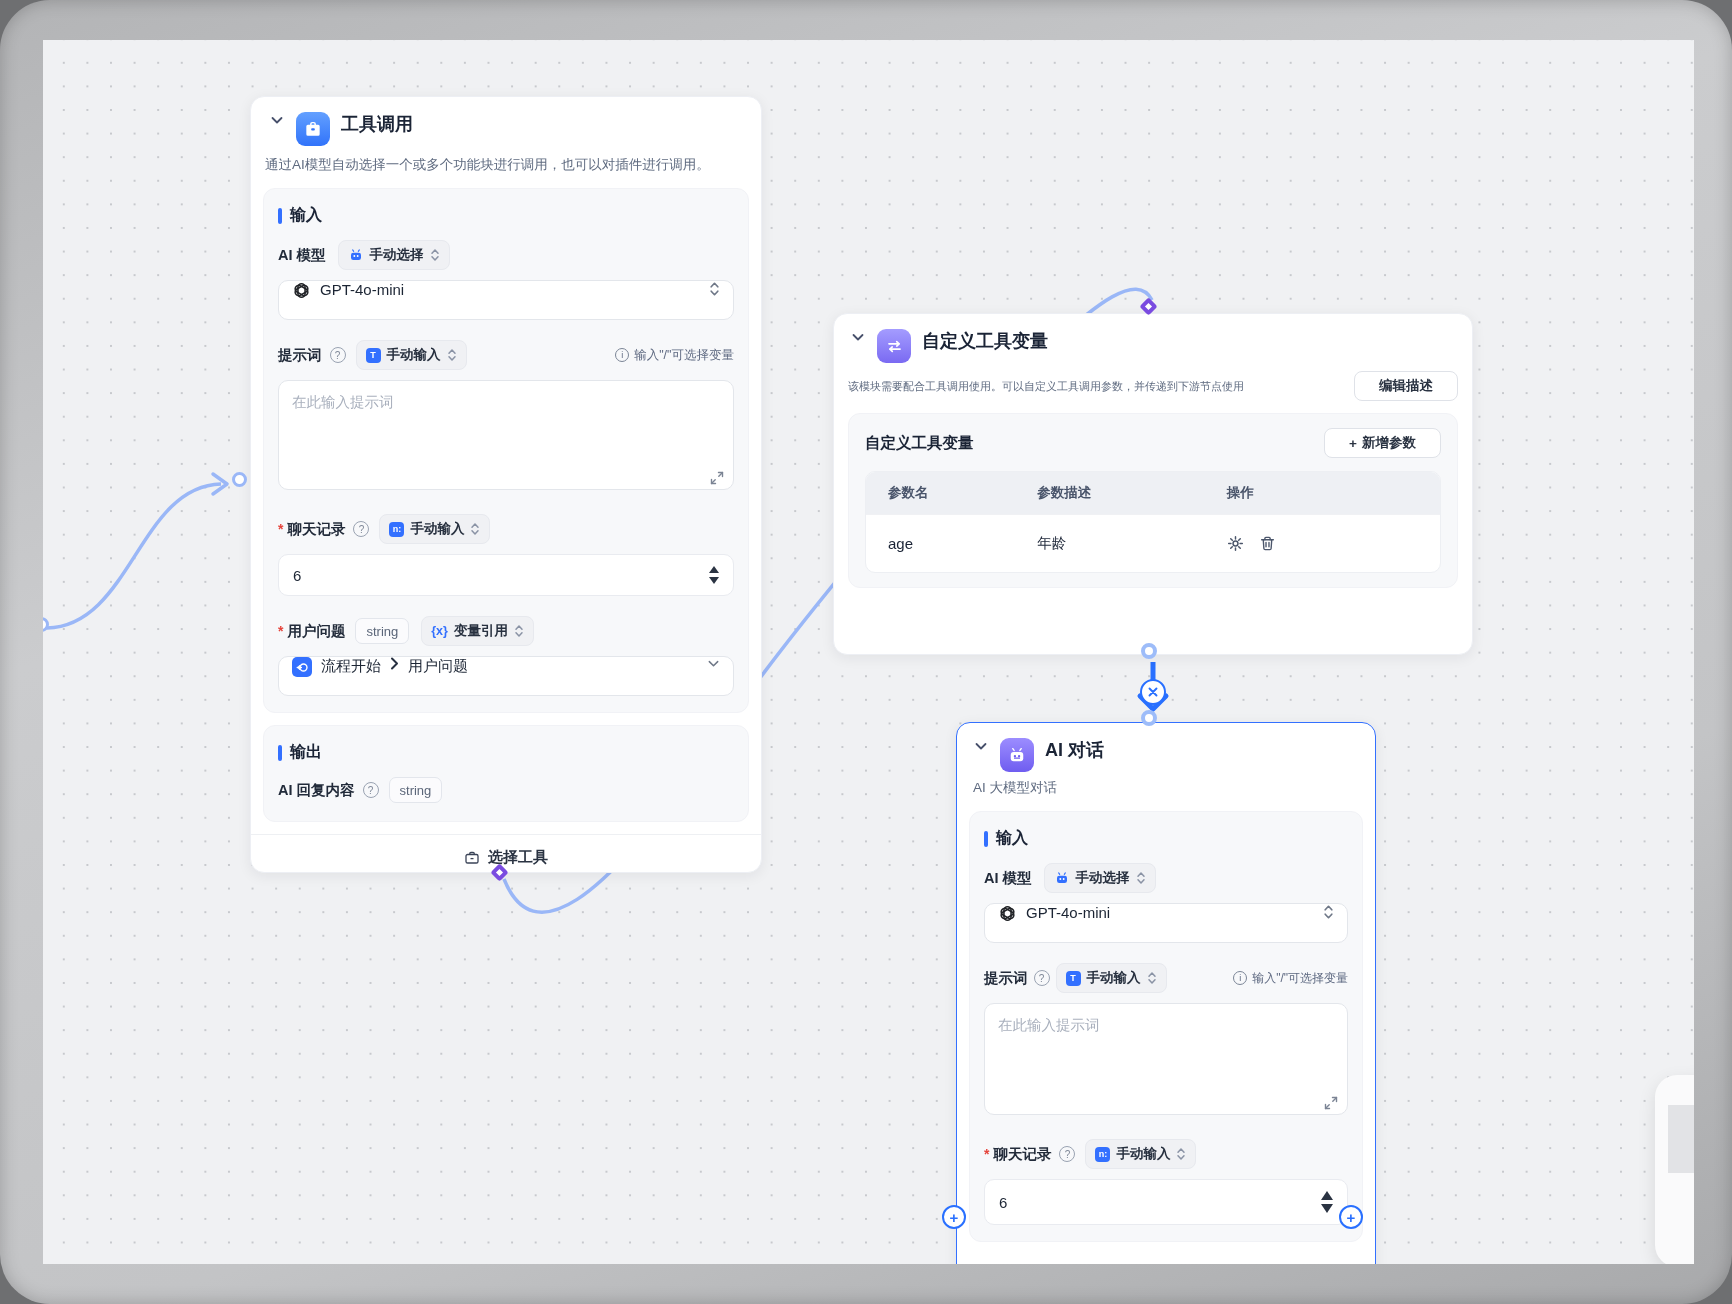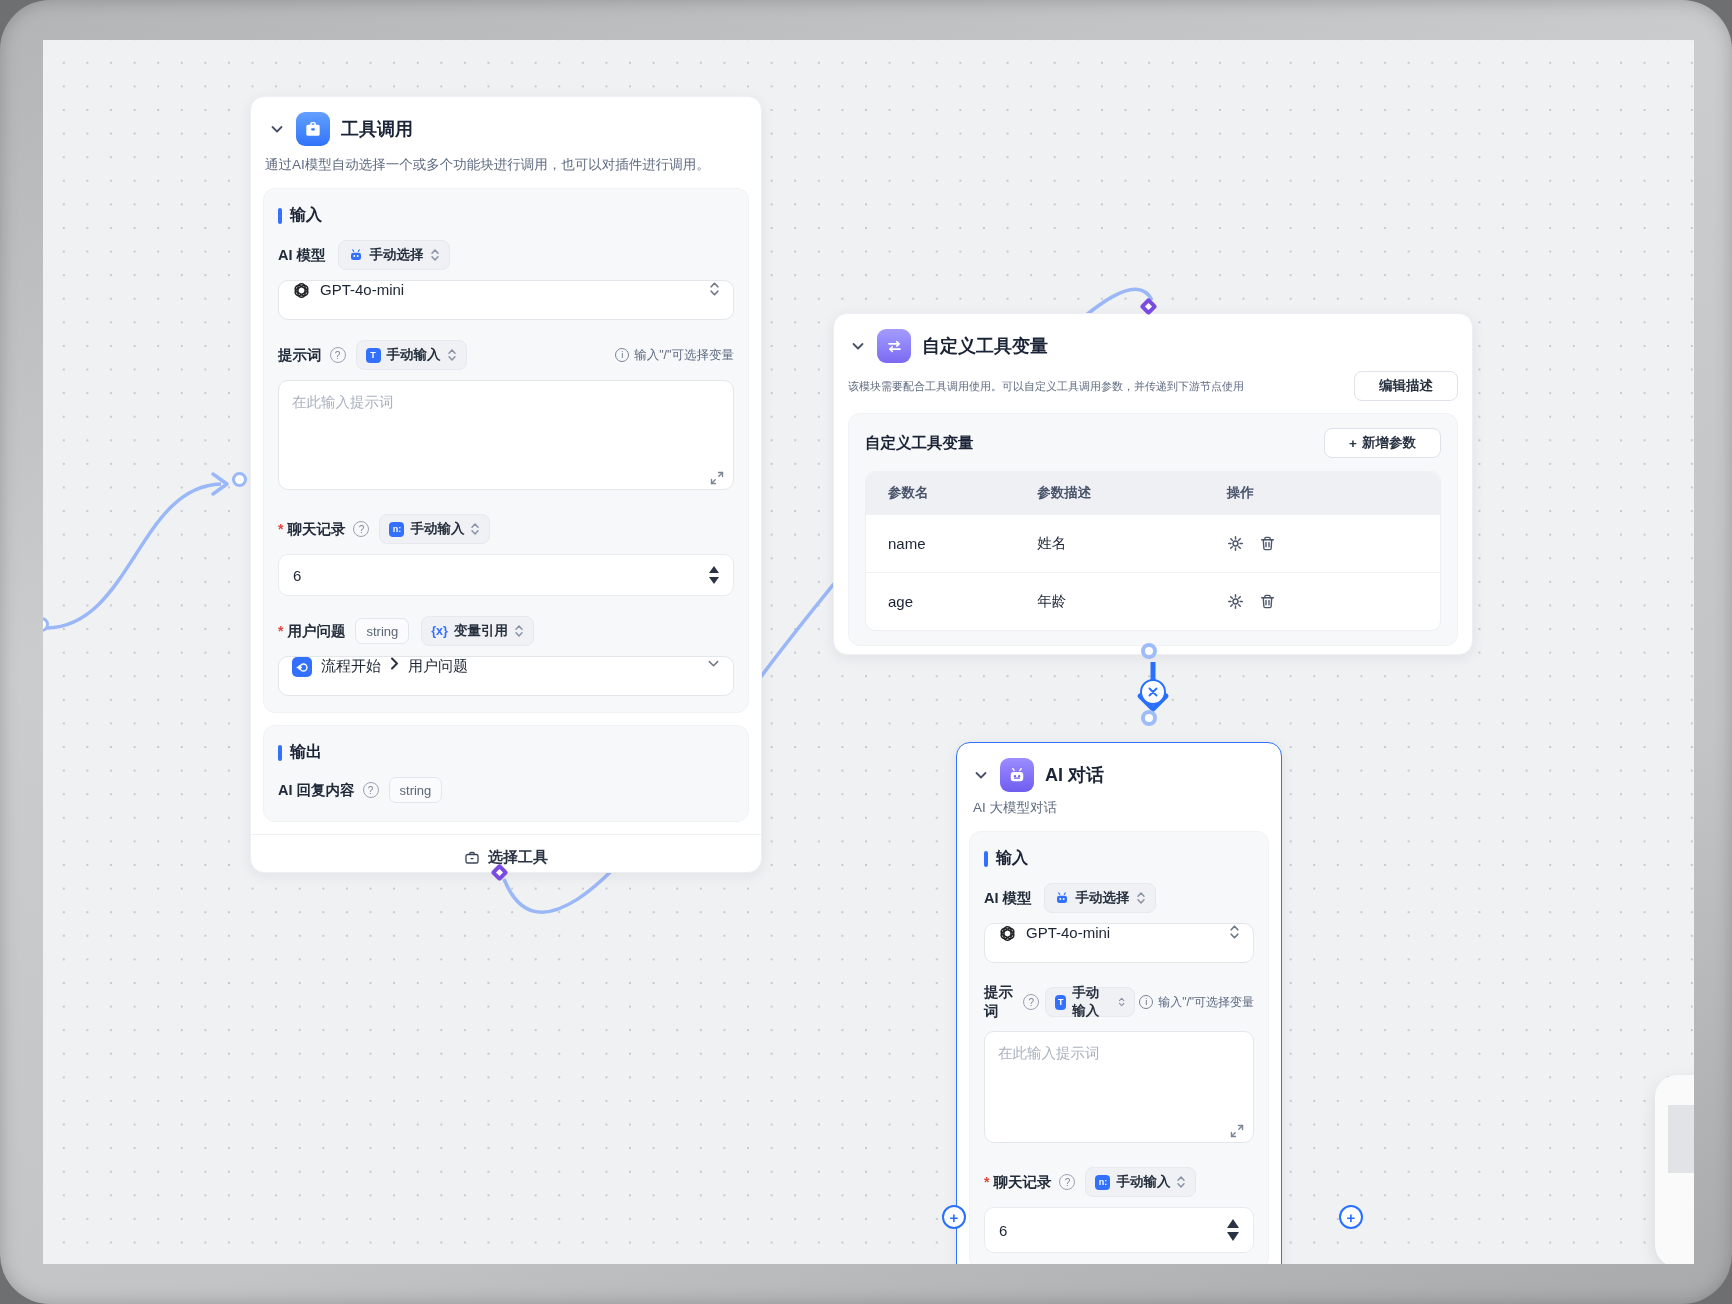--- a/index.html
+++ b/index.html
@@ -10,23 +10,23 @@
   .canvas { position:absolute; left:43px; top:40px; width:1651px; height:1224px; background:#f0f1f3; overflow:hidden;
             background-image:radial-gradient(circle,#c7c9cd 1.3px,transparent 1.5px); background-size:23.6px 23.6px; background-position:9px 11px; }
 
   svg.edges { position:absolute; left:0; top:0; z-index:1; pointer-events:none; }
 
   .node { position:absolute; z-index:2; background:#fff; border:1px solid #edeff4; border-radius:14px;
           box-shadow:0 3px 14px rgba(24,31,45,.07); }
   .node.selected { border:1.6px solid #3370ff; }
   #node1 { left:207px; top:56px;  width:512px; height:777px; }
   #node2 { left:790px; top:273px; width:640px; height:342px; }
-  #node3 { left:913px; top:702px; width:326px; height:560px; }
-
-  .nhead { display:flex; align-items:center; gap:11px; padding:15px 14px 0 18px; }
+  #node3 { left:913px; top:682px; width:420px; height:560px; }
+
+  .nhead { display:flex; align-items:flex-start; gap:11px; padding:15px 14px 0 18px; }
   .nicon { width:34px; height:34px; border-radius:9px; display:flex; align-items:center; justify-content:center; flex:none; }
   .nicon.blue   { background:linear-gradient(180deg,#63a0ff,#3173fa); }
   .nicon.purple { background:linear-gradient(180deg,#a49cff,#7a6af2); }
   .nicon.violet { background:linear-gradient(180deg,#9c8dff,#6f5df0); }
   .ntitle { font-size:18px; font-weight:700; color:#1b2436; }
   .ndesc { margin:9px 14px 0 14px; font-size:13.5px; color:#5f6b80; line-height:19px; }
   .nsub  { margin:7px 14px 0 16px; font-size:13.5px; color:#5f6b80; }
 
   .sec { background:#f7f8fa; border:1px solid #f1f2f6; border-radius:12px; margin:14px 12px 0 12px; padding:16px 14px; }
   .sec-head { display:flex; align-items:center; gap:8px; }
@@ -303,40 +303,20 @@
         <span class="btn">
           <span>+</span>
           <span>新增参数</span>
         </span>
       </div>
       <div class="vtable">
         <div class="trow head">
           <span class="tcell">参数名</span>
           <span class="tcell">参数描述</span>
           <span class="tcell">操作</span>
-        </div>
-        <div class="trow body">
-          <span class="tcell mono">name</span>
-          <span class="tcell">姓名</span>
-          <span class="tcell ops">
-            <svg width="17" height="17" viewBox="0 0 16 16">
-                  <g stroke="#4b566b" stroke-width="1.4" fill="none" stroke-linecap="round">
-                    <circle cx="8" cy="8" r="2.3"></circle>
-                    <path d="M8 1.6v2.1M8 12.3v2.1M1.6 8h2.1M12.3 8h2.1M3.5 3.5l1.5 1.5M11 11l1.5 1.5M12.5 3.5L11 5M5 11l-1.5 1.5"></path>
-                  </g>
-                </svg>
-            <svg width="17" height="17" viewBox="0 0 16 16">
-                  <g stroke="#4b566b" stroke-width="1.3" fill="none" stroke-linecap="round" stroke-linejoin="round">
-                    <path d="M2.5 4.5h11"></path>
-                    <path d="M5.5 4.5V3.2a1 1 0 0 1 1-1h3a1 1 0 0 1 1 1v1.3"></path>
-                    <path d="M4 4.5l.6 8.2a1.2 1.2 0 0 0 1.2 1.1h4.4a1.2 1.2 0 0 0 1.2-1.1l.6-8.2"></path>
-                    <path d="M6.6 7v4M9.4 7v4"></path>
-                  </g>
-                </svg>
-          </span>
         </div>
         <div class="trow body">
           <span class="tcell mono">age</span>
           <span class="tcell">年龄</span>
           <span class="tcell ops">
             <svg width="17" height="17" viewBox="0 0 16 16">
                   <g stroke="#4b566b" stroke-width="1.4" fill="none" stroke-linecap="round">
                     <circle cx="8" cy="8" r="2.3"></circle>
                     <path d="M8 1.6v2.1M8 12.3v2.1M1.6 8h2.1M12.3 8h2.1M3.5 3.5l1.5 1.5M11 11l1.5 1.5M12.5 3.5L11 5M5 11l-1.5 1.5"></path>
                   </g>

